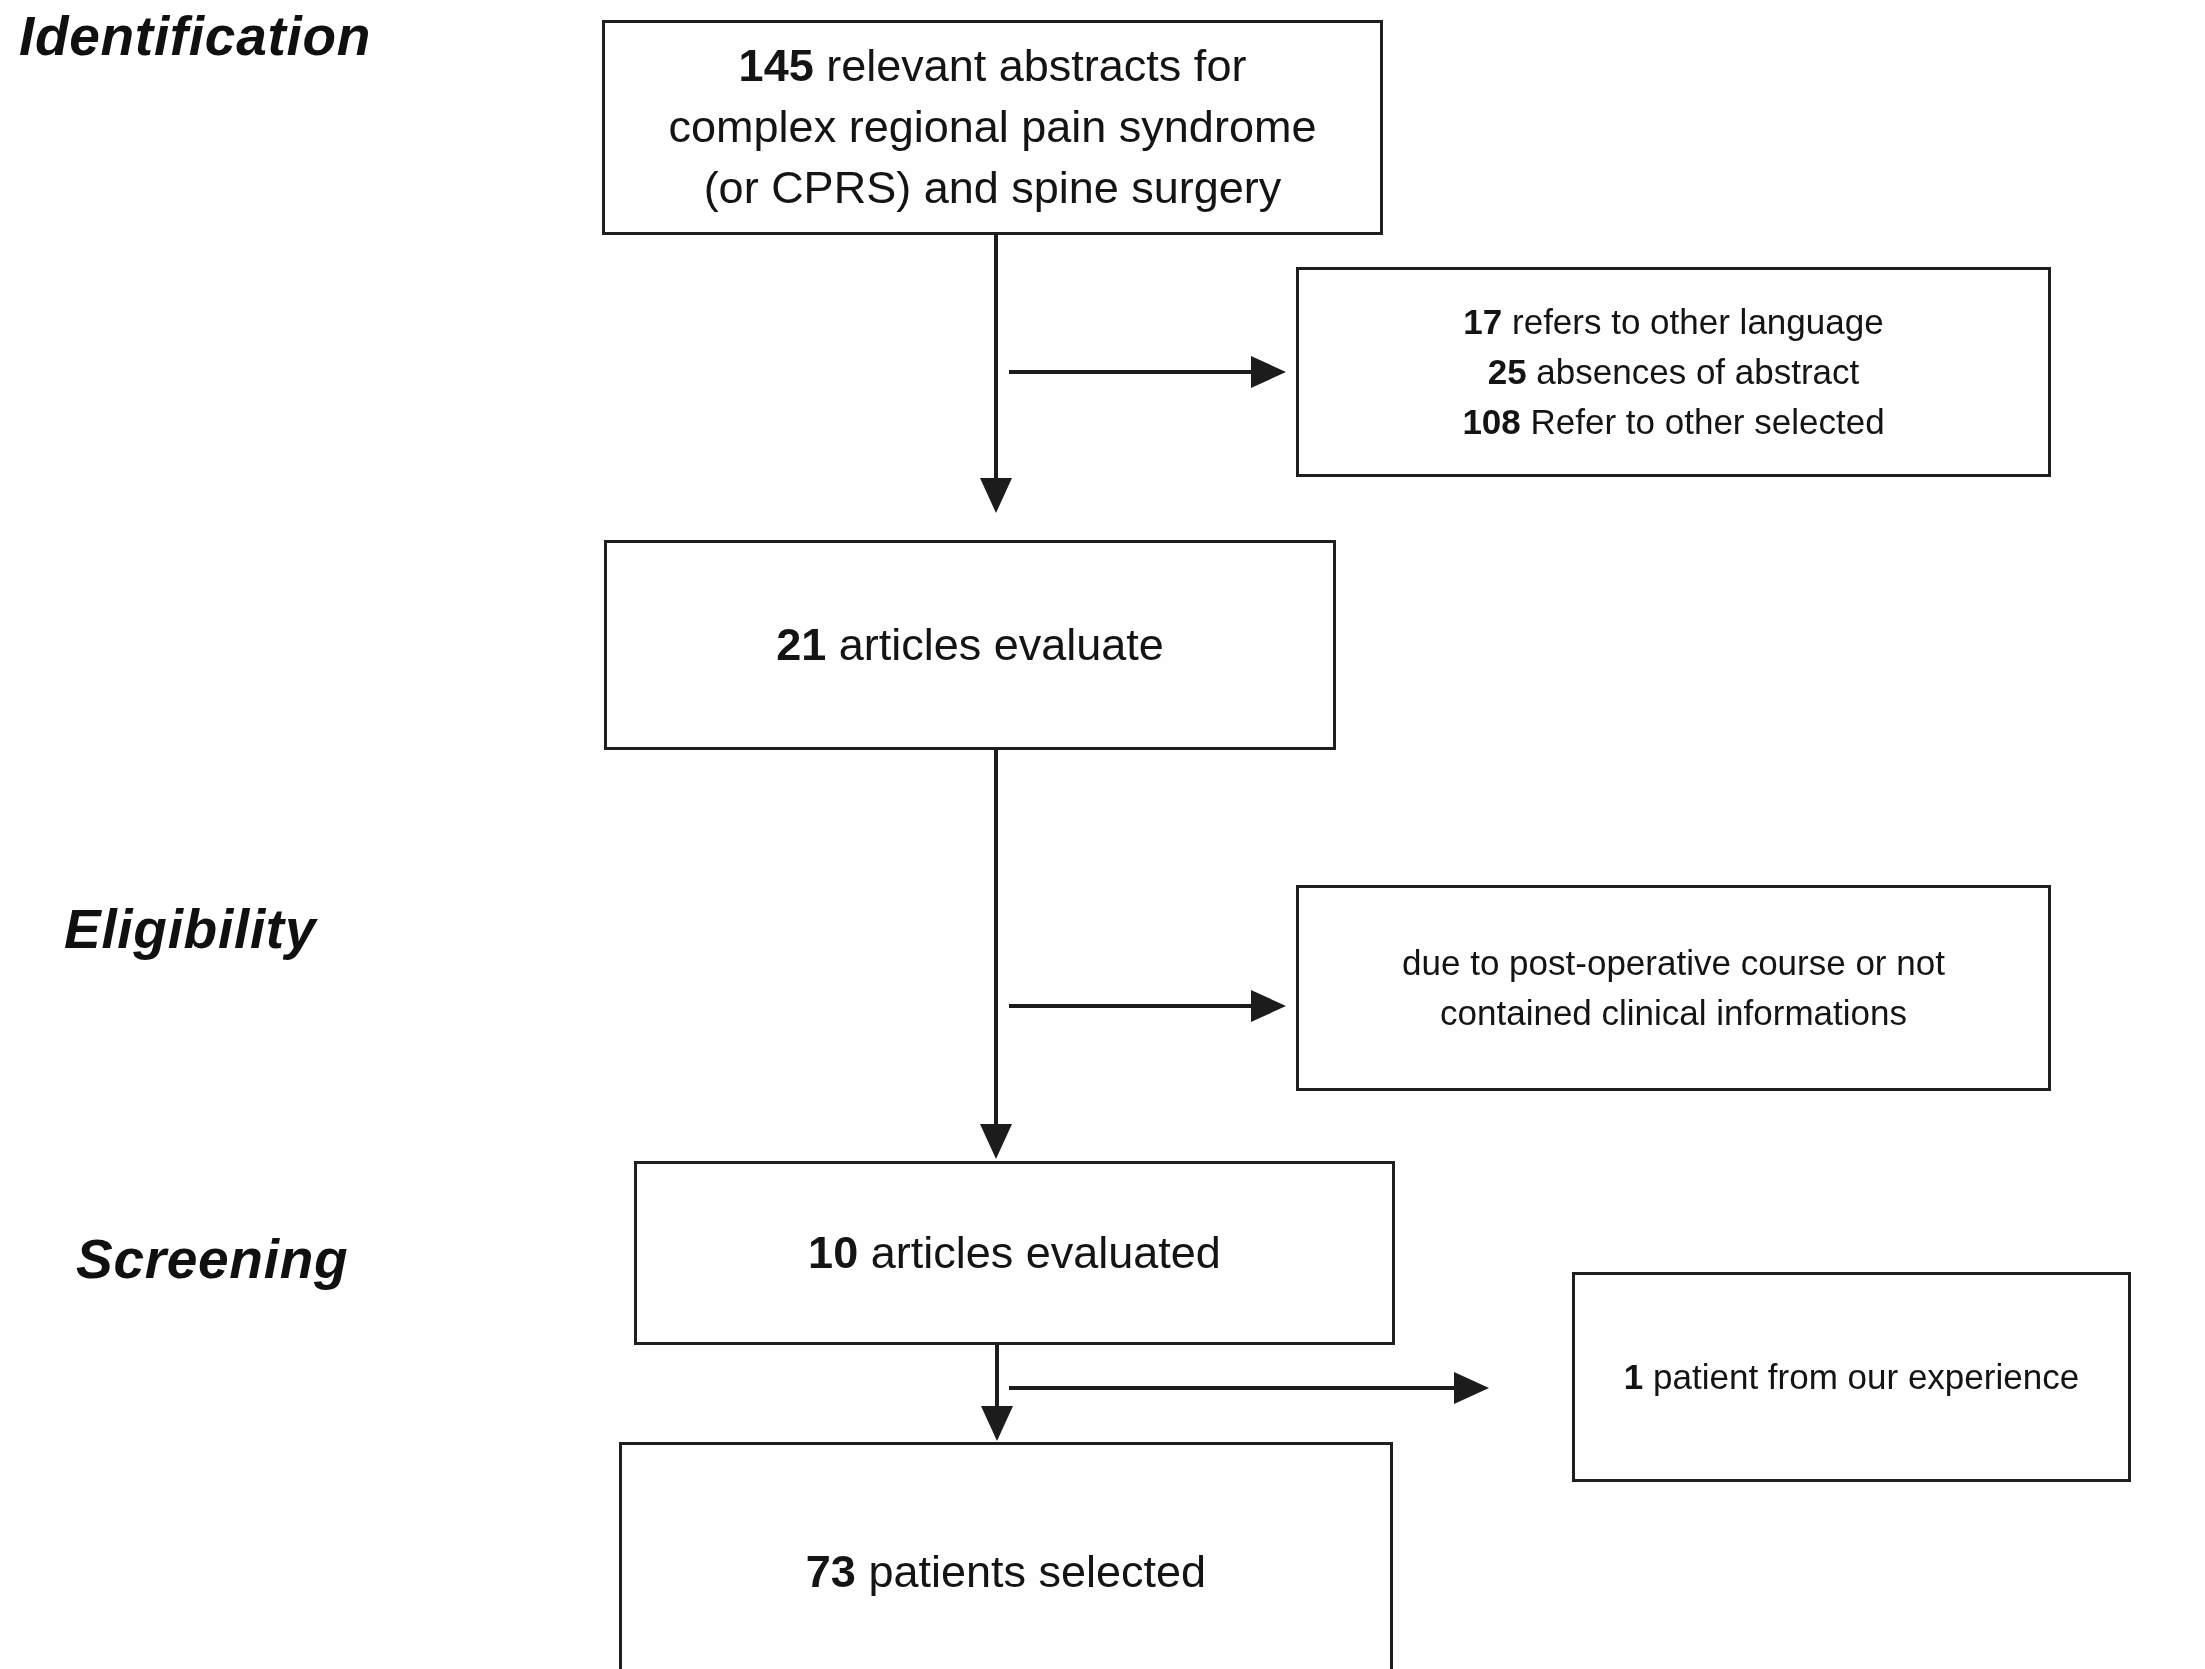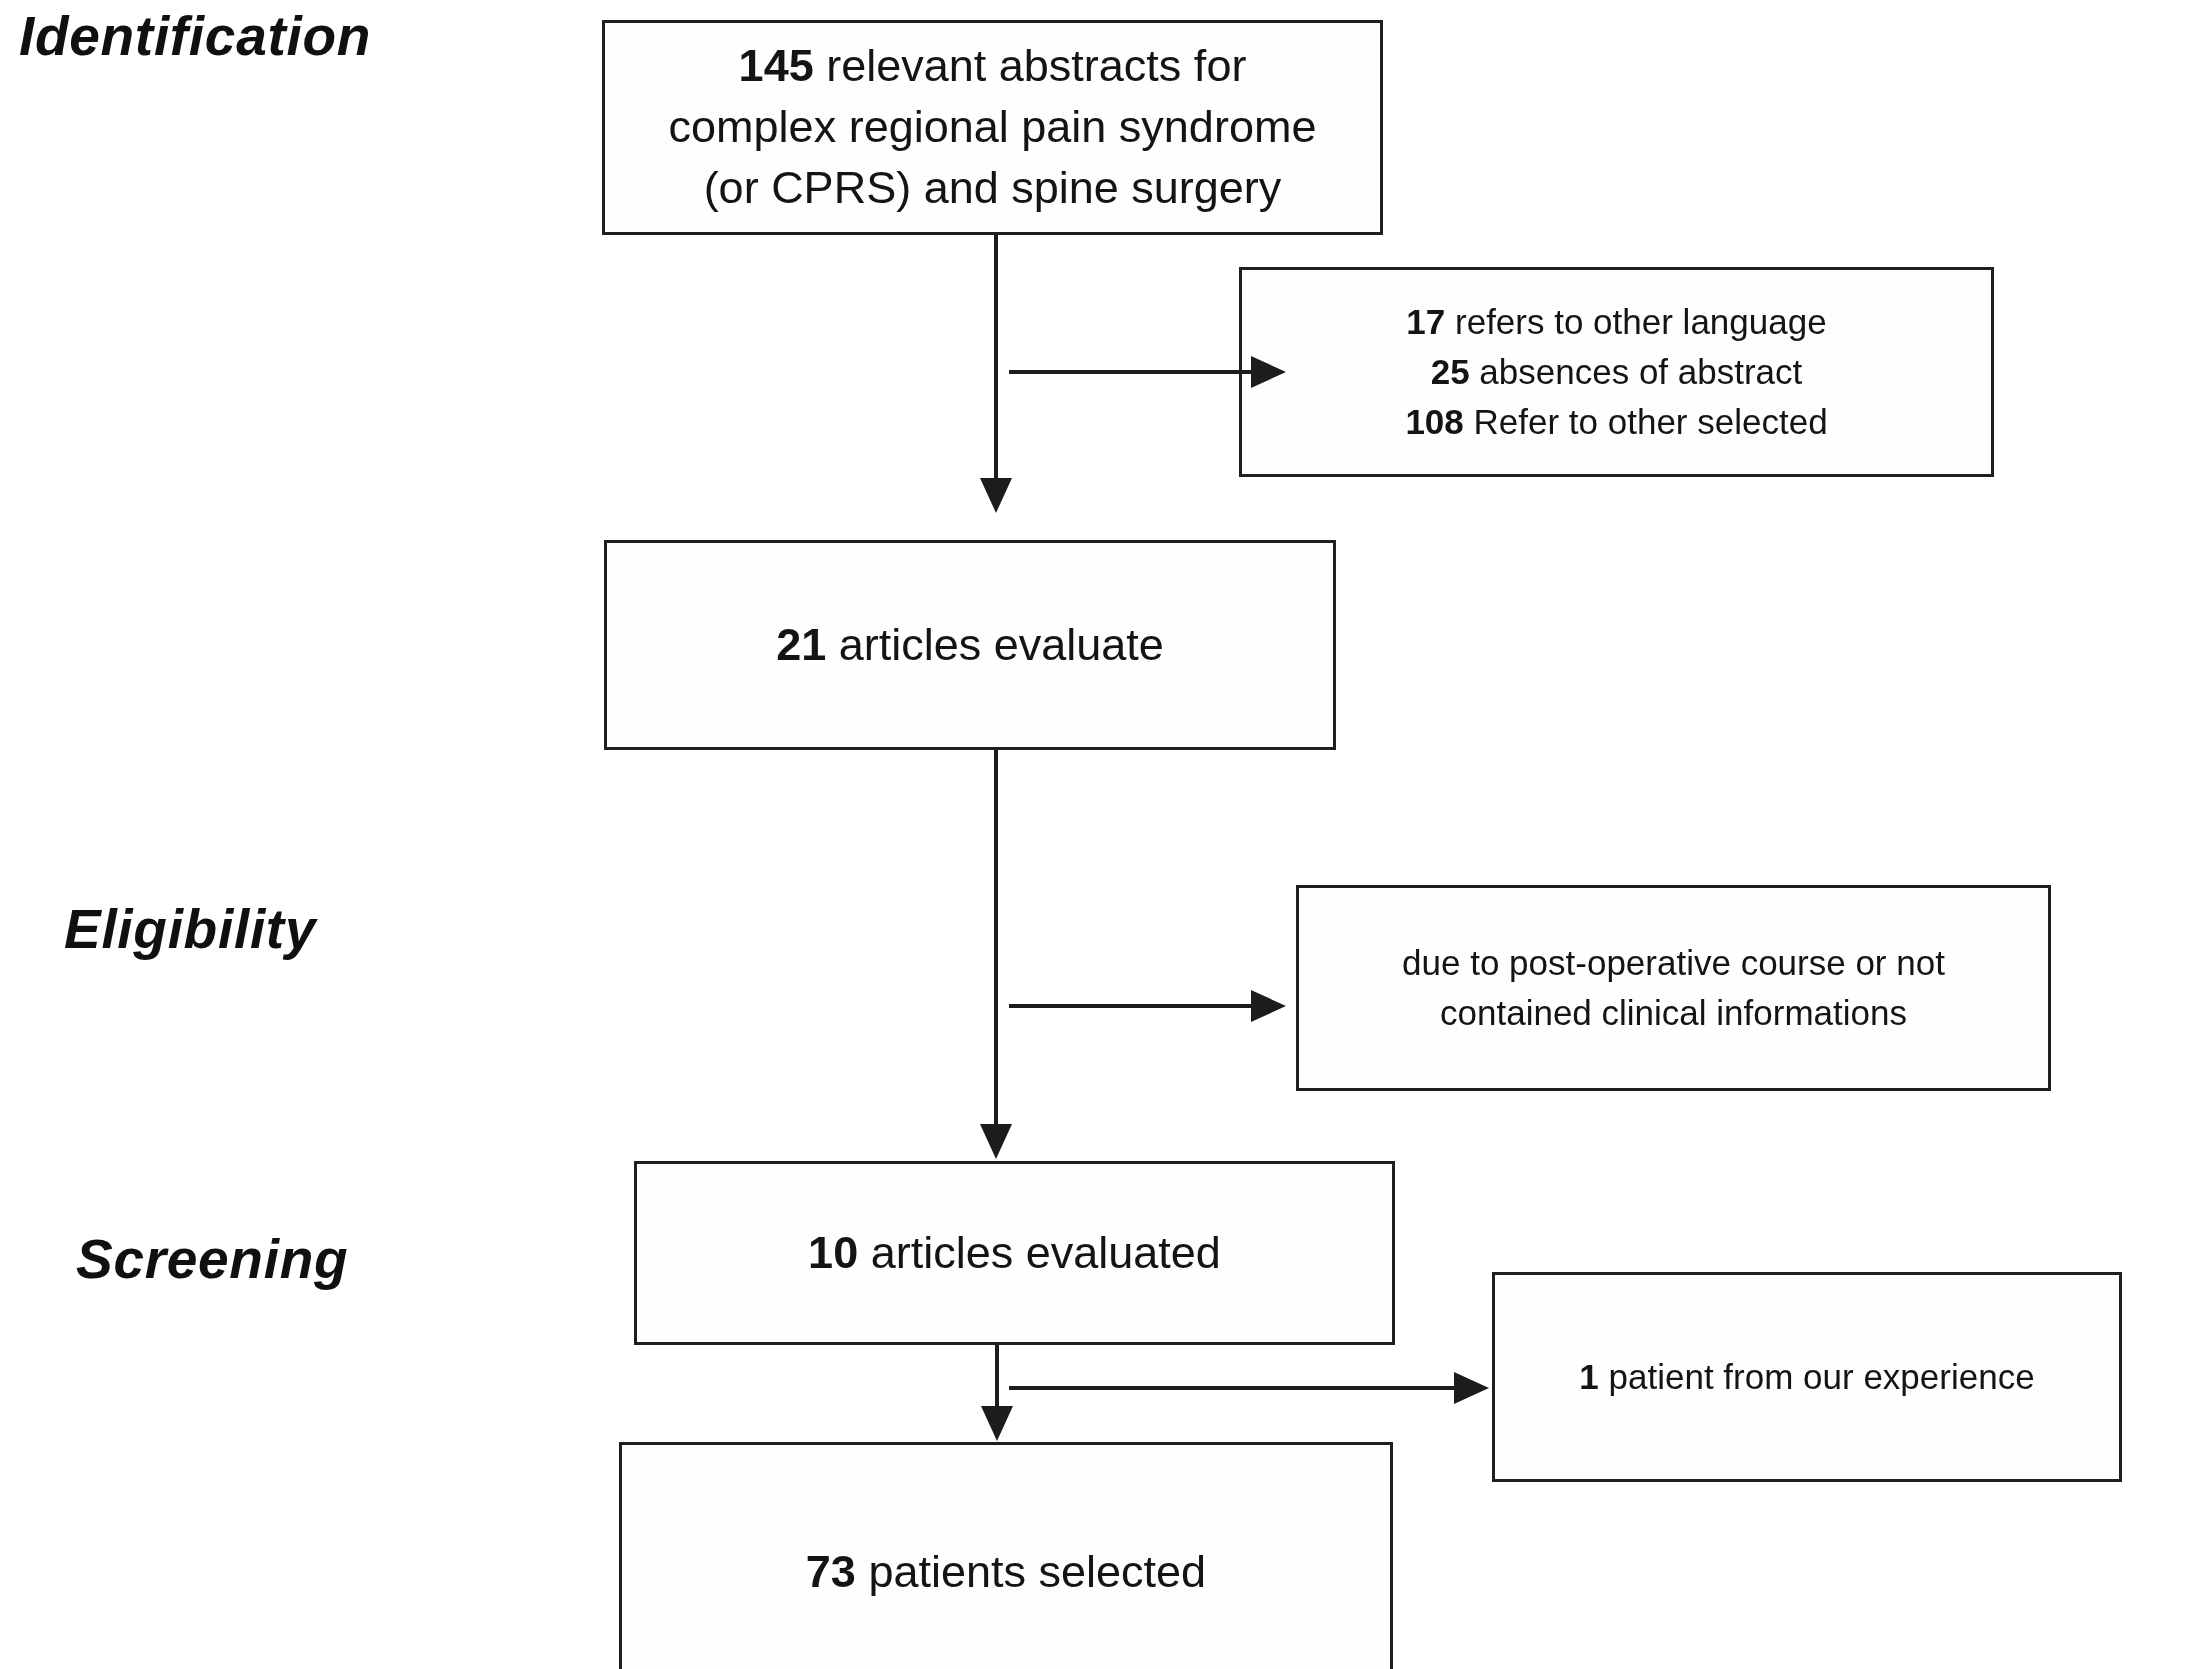--- a/index.html
+++ b/index.html
@@ -40,25 +40,25 @@
     text-align: center;
     box-sizing: border-box;
   }
   .box .line { white-space: nowrap; }
   .box .num { font-weight: 700; }
 
   .box-main { font-size: 45px; line-height: 1.35; }
   .box-side { font-size: 35px; line-height: 1.42; }
 
   .box-abstracts  { left: 602px;  top: 20px;   width: 781px; height: 215px; }
-  .box-excl1      { left: 1239px; top: 267px;  width: 755px; height: 210px; }
+  .box-excl1      { left: 1296px; top: 267px;  width: 755px; height: 210px; }
   .box-screening  { left: 604px;  top: 540px;  width: 732px; height: 210px; }
   .box-excl2      { left: 1296px; top: 885px; width: 755px; height: 206px; }
   .box-enrolled   { left: 634px;  top: 1161px; width: 761px; height: 184px; }
-  .box-patient    { left: 1492px; top: 1272px; width: 630px; height: 210px; }
+  .box-patient    { left: 1572px; top: 1272px; width: 559px; height: 210px; }
   .box-selected   { left: 619px;  top: 1442px; width: 774px; height: 260px; }
 
   
   .vline, .hline { position: absolute; background: #1c1c1c; }
   .vline { width: 4px; }
   .hline { height: 4px; }
 
   .v1 { left: 994px; top: 235px;  height: 246px; }
   .v2 { left: 994px; top: 750px; height: 377px; }
   .v3 { left: 995px; top: 1345px; height: 65px;  }

